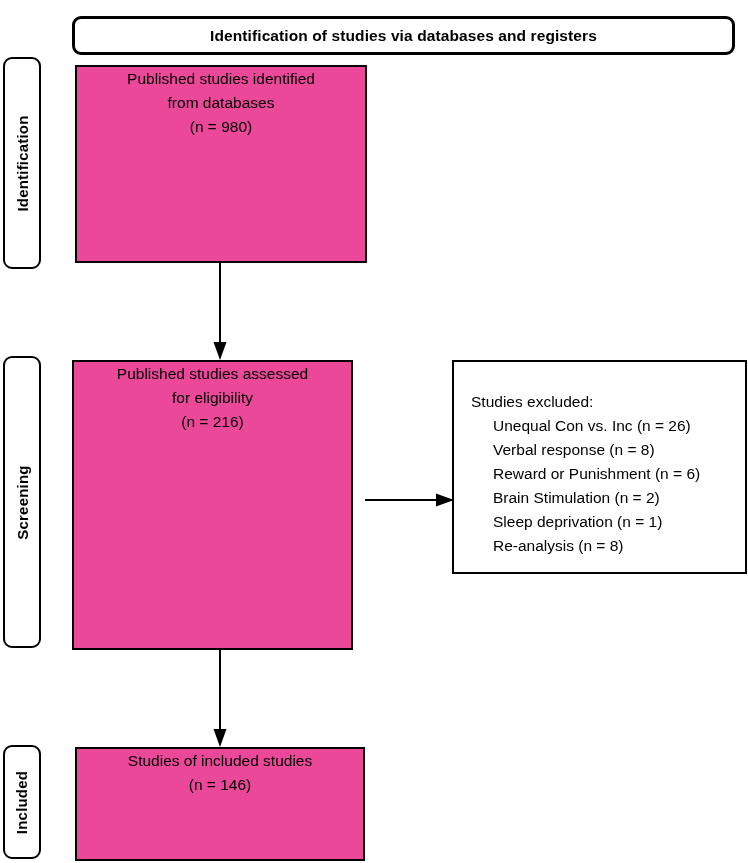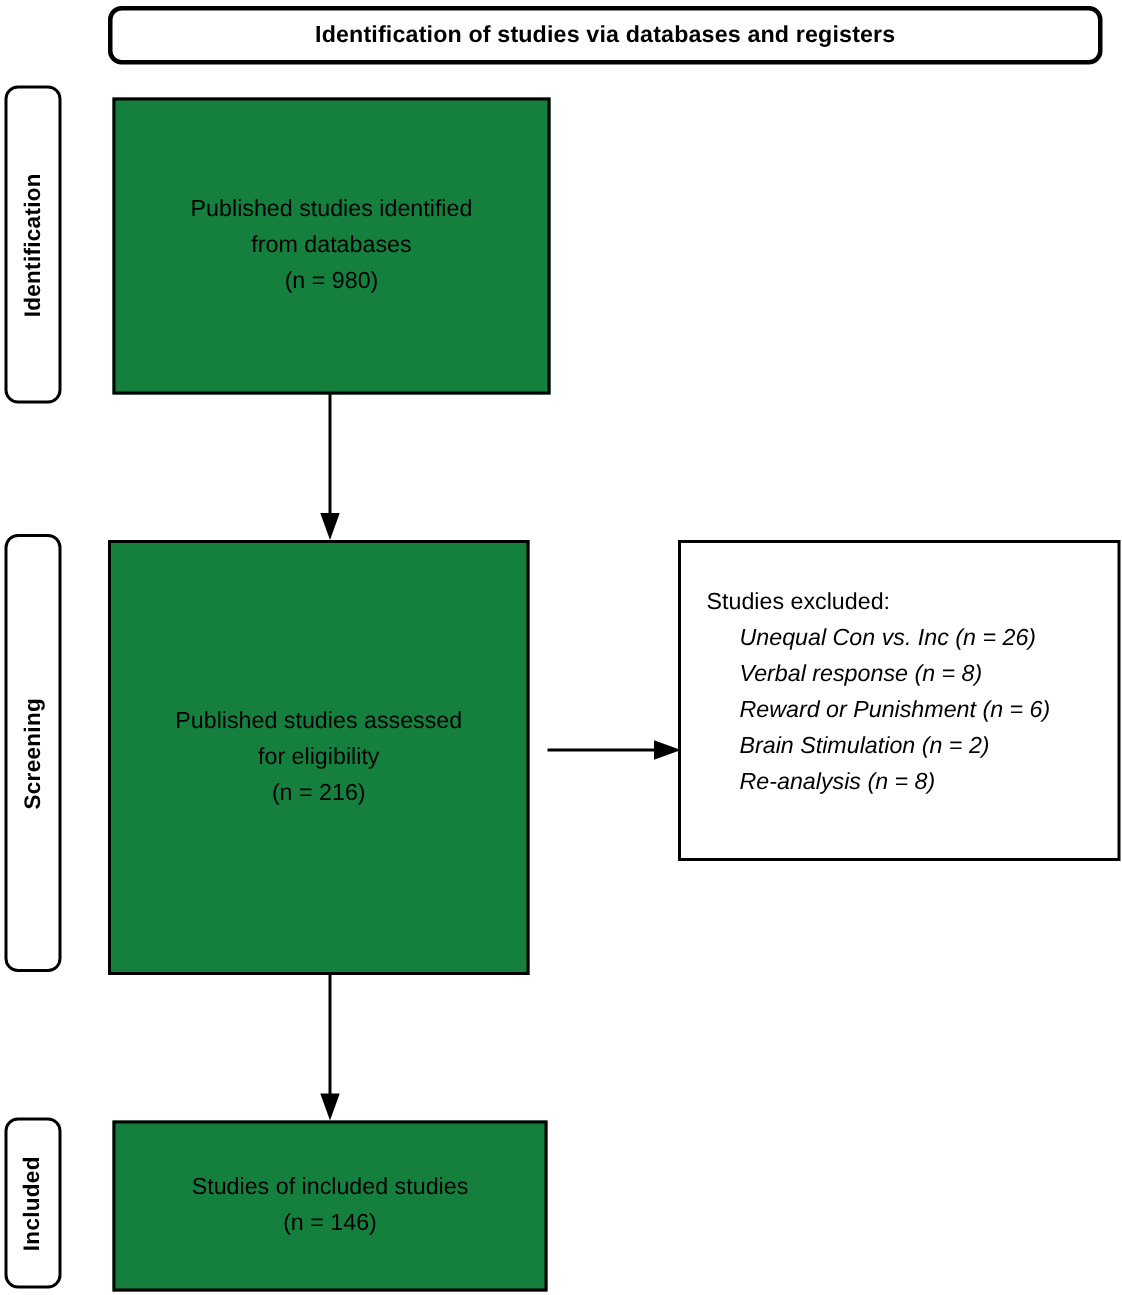--- a/index.html
+++ b/index.html
@@ -17,21 +17,21 @@
     position: relative;
     width: 748px;
     height: 863px;
     background: #ffffff;
   }
 
   
   .header-banner {
     position: absolute;
     left: 72px;
-    top: 4px;
+    top: 16px;
     width: 663px;
     height: 39px;
     border: 3px solid #000000;
     border-radius: 9px;
     background: #ffffff;
     display: flex;
     align-items: center;
     justify-content: center;
   }
   .header-banner .banner-text {
@@ -62,23 +62,22 @@
     letter-spacing: 0.2px;
   }
   #stage-identification { top: 57px;  height: 212px; }
   #stage-screening      { top: 356px; height: 292px; }
   #stage-included       { top: 745px; height: 114px; }
 
   
   .flow-box {
     position: absolute;
     border: 2.5px solid #000000;
-    background: #15803d;
+    background: #ec4899;
     display: flex;
-    align-items: center;
     justify-content: center;
   }
   .flow-box .box-text {
     font-size: 15.5px;
     line-height: 24px;
     text-align: center;
     white-space: pre-line;
   }
 
   #box-identified  { left: 75px; top: 65px;  width: 292px; height: 198px; }
@@ -102,21 +101,20 @@
     white-space: nowrap;
   }
   #box-excluded .excluded-list {
     list-style: none;
     padding-left: 22px;
   }
   #box-excluded .excluded-list li {
     font-size: 15.5px;
     line-height: 24px;
     white-space: nowrap;
-    font-style: italic;
   }
 
   
   .arrow-svg {
     position: absolute;
     overflow: visible;
   }
   #arrow-identified-to-eligibility { left: 210px; top: 262px; width: 20px; height: 100px; }
   #arrow-eligibility-to-excluded   { left: 365px; top: 490px; width: 90px; height: 20px; }
   #arrow-eligibility-to-included   { left: 210px; top: 649px; width: 20px; height: 100px; }
@@ -152,20 +150,21 @@
 (n = 216)</span>
   </div>
 
   <div id="box-excluded">
     <div class="excluded-title">Studies excluded:</div>
     <ul class="excluded-list">
       <li>Unequal Con vs. Inc (n = 26)</li>
       <li>Verbal response (n = 8)</li>
       <li>Reward or Punishment (n = 6)</li>
       <li>Brain Stimulation (n = 2)</li>
+      <li>Sleep deprivation (n = 1)</li>
       <li>Re-analysis (n = 8)</li>
     </ul>
   </div>
 
   <div class="flow-box" id="box-included">
     <span class="box-text">Studies of included studies
 (n = 146)</span>
   </div>
 
   <svg class="arrow-svg" id="arrow-identified-to-eligibility" viewBox="0 0 20 100">

